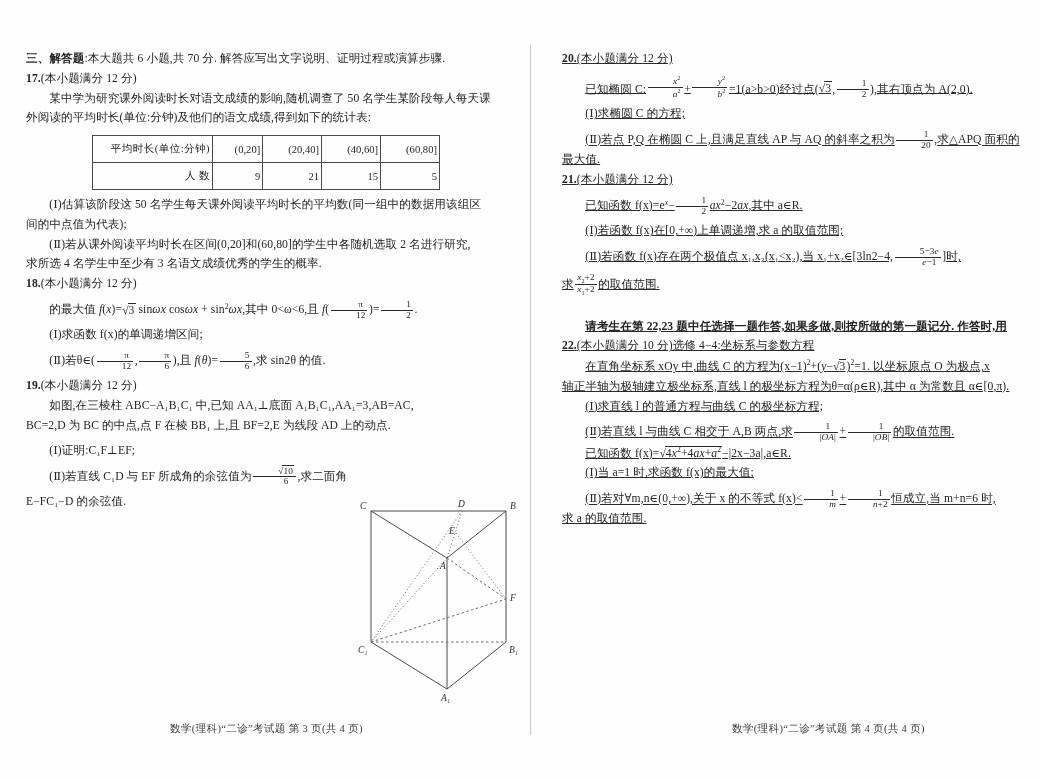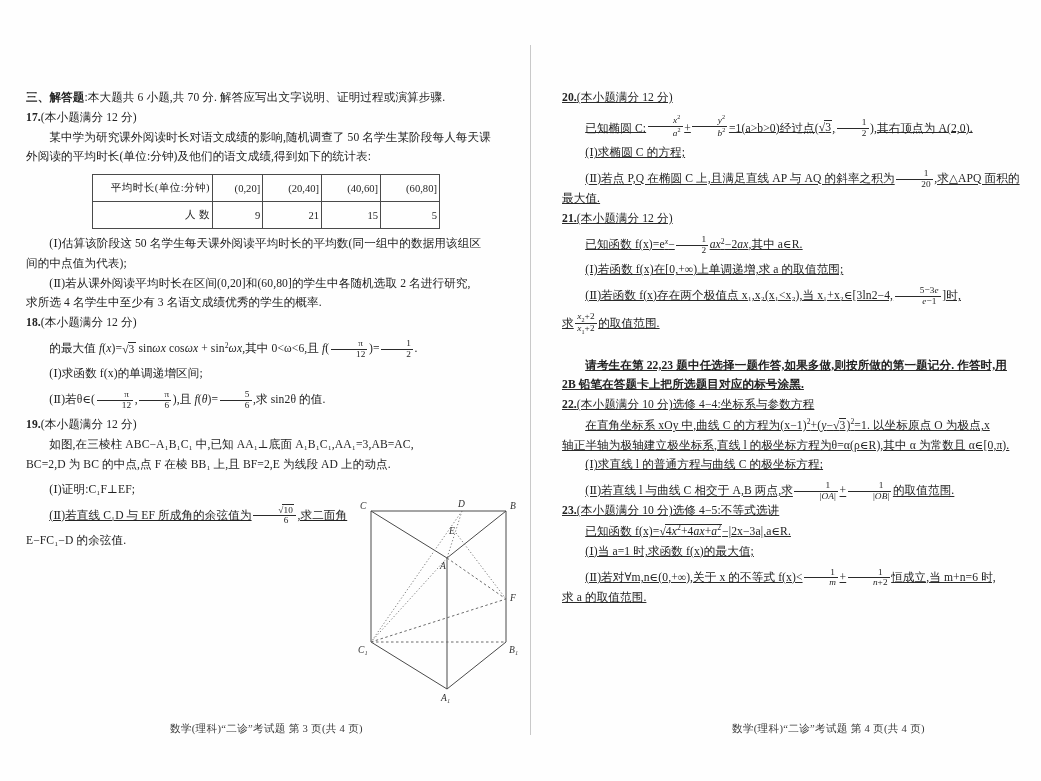--- a/index.html
+++ b/index.html
@@ -22,21 +22,20 @@
   .divider {
     position: absolute;
     left: 530px; top: 45px;
     width: 1px; height: 690px;
     background: #c9c9c9;
   }
   .col {
     position: absolute;
     top: 50px;
     width: 480px;
-    margin-top: 39px;
   }
   .col-left  { left: 26px; }
   .col-right { left: 562px; text-decoration: underline; }
 
   .line {
     font-size: 11.6px;
     line-height: 1.62;
     letter-spacing: .1px;
     margin: 0 0 1px 0;
     color: #232323;
@@ -164,21 +163,21 @@
 
     <div class="gap-s"></div>
     <div class="line">
       <span class="q-num">19.</span><span>(本小题满分 12 分)</span>
     </div>
     <div class="line indent2">如图,在三棱柱 ABC−A₁B₁C₁ 中,已知 AA₁⊥底面 A₁B₁C₁,AA₁=3,AB=AC,</div>
     <div class="line">BC=2,D 为 BC 的中点,点 F 在棱 BB₁ 上,且 BF=2,E 为线段 AD 上的动点.</div>
     <div class="gap-s"></div>
     <div class="line indent2">(Ⅰ)证明:C₁F⊥EF;</div>
     <div class="gap-s"></div>
-    <div class="line indent2" style="white-space:nowrap;text-decoration:underline;">
+    <div class="line indent2" style="white-space:nowrap;">
       <span>(Ⅱ)若直线 C₁D 与 EF 所成角的余弦值为</span><span class="frac"><span class="num"><span class="rad">√<span class="bar">10</span></span></span><span>6</span></span><span>,求二面角</span>
     </div>
     <div class="gap-s"></div>
     <div class="line">E−FC₁−D 的余弦值.</div>
   </div>
 
   <div class="figure">
     <svg width="178" height="208" viewBox="0 0 178 208">
       <g fill="none" stroke="#4a4a4a" stroke-width="1">
 
@@ -253,38 +252,34 @@
       <span>(Ⅱ)若函数 f(x)存在两个极值点 x₁,x₂(x₁&lt;x₂),当 x₁+x₂∈[3ln2−4,</span><span class="frac"><span class="num">5−3<i class="v">e</i></span><span><i class="v">e</i>−1</span></span><span>]时,</span>
     </div>
     <div class="gap-s"></div>
     <div class="line">
       <span>求</span><span class="frac"><span class="num"><i class="v">x</i><sub class="ix">2</sub>+2</span><span><i class="v">x</i><sub class="ix">1</sub>+2</span></span><span>的取值范围.</span>
     </div>
 
     <div class="gap-l"></div>
 
     <div class="line indent2 bold">请考生在第 22,23 题中任选择一题作答,如果多做,则按所做的第一题记分. 作答时,用</div>
-    <div class="line bold">2B 铅笔在答题卡上把所选题目对应的标号涂黑.</div>
 
     <div class="line">
       <span class="q-num">22.</span><span>(本小题满分 10 分)选修 4−4:坐标系与参数方程</span>
     </div>
     <div class="line indent2">
       <span>在直角坐标系 xOy 中,曲线 C 的方程为(x−1)</span><sup class="ex">2</sup>+(<i class="v">y</i>−<span class="rad">√<span class="bar">3</span></span>)<sup class="ex">2</sup><span>=1. 以坐标原点 O 为极点,x</span>
     </div>
     <div class="line">轴正半轴为极轴建立极坐标系,直线 l 的极坐标方程为θ=α(ρ∈R),其中 α 为常数且 α∈[0,π).</div>
     <div class="line indent2">(Ⅰ)求直线 l 的普通方程与曲线 C 的极坐标方程;</div>
     <div class="gap-s"></div>
     <div class="line indent2">
       <span>(Ⅱ)若直线 l 与曲线 C 相交于 A,B 两点,求</span><span class="frac"><span class="num">1</span><span>|<i class="v">OA</i>|</span></span>+<span class="frac"><span class="num">1</span><span>|<i class="v">OB</i>|</span></span><span>的取值范围.</span>
     </div>
 
-    <div class="line">
-      <span class="q-num">23.</span><span>(本小题满分 10 分)选修 4−5:不等式选讲</span>
-    </div>
     <div class="line indent2">
       <span>已知函数 f(x)=</span><span class="rad">√<span class="bar">4<i class="v">x</i><sup class="ex">2</sup>+4<i class="v">ax</i>+<i class="v">a</i><sup class="ex">2</sup></span></span><span>−|2x−3a|,a∈R.</span>
     </div>
     <div class="line indent2">(Ⅰ)当 a=1 时,求函数 f(x)的最大值;</div>
     <div class="gap-s"></div>
     <div class="line indent2">
       <span>(Ⅱ)若对∀m,n∈(0,+∞),关于 x 的不等式 f(x)&lt;</span><span class="frac"><span class="num">1</span><span><i class="v">m</i></span></span>+<span class="frac"><span class="num">1</span><span><i class="v">n</i>+2</span></span><span>恒成立,当 m+n=6 时,</span>
     </div>
     <div class="line">求 a 的取值范围.</div>
   </div>

